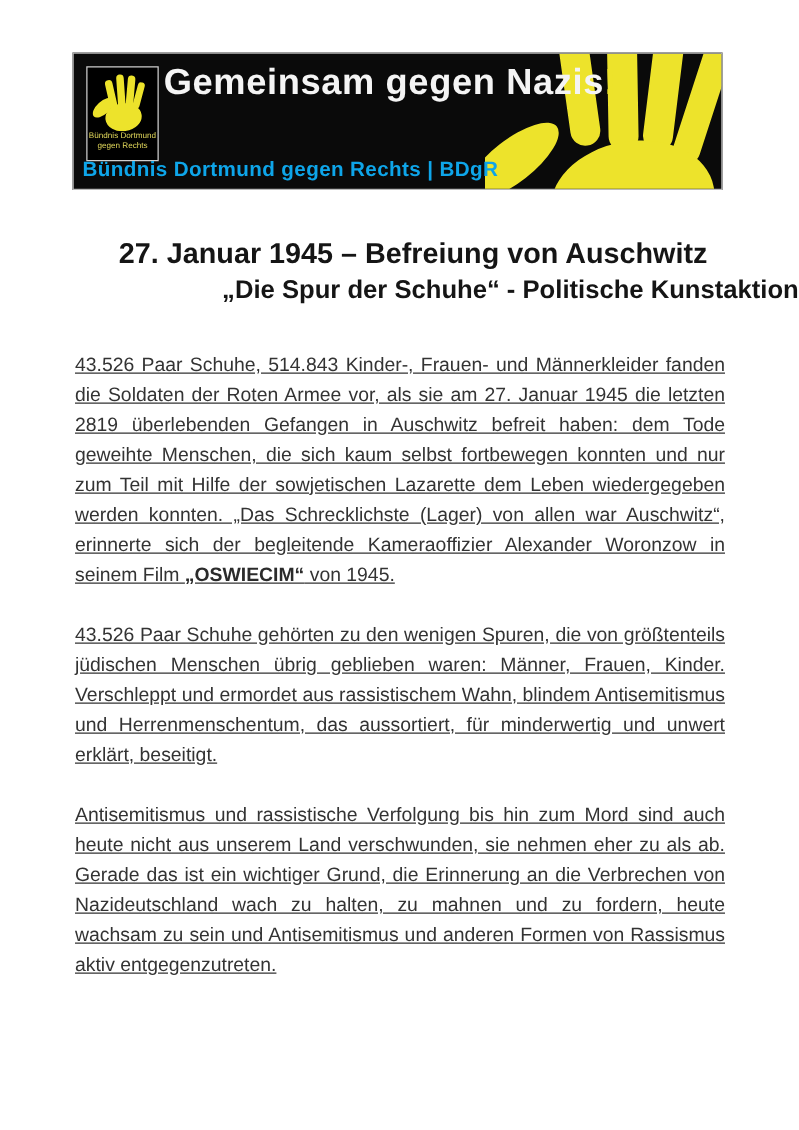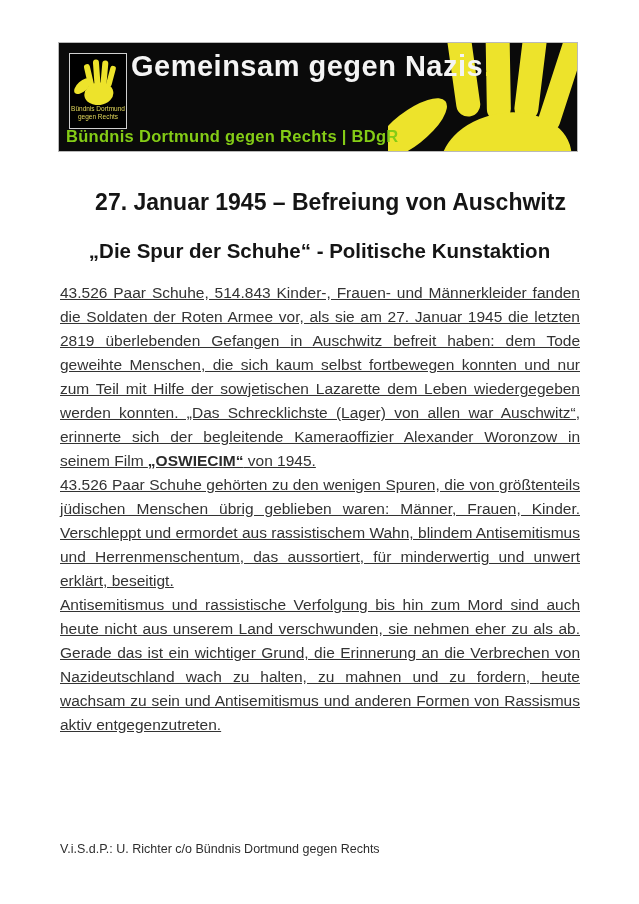--- a/index.html
+++ b/index.html
@@ -37,45 +37,45 @@
     text-align:center; width:100%;
   }
   .banner-title {
     position:absolute; left:72px; top:7px; z-index:3;
     font-size:29px; font-weight:bold; color:#f4f4f4;
     letter-spacing:0.5px; white-space:nowrap;
   }
   .banner-title .excl { color:#ede32b; }
   .banner-subtitle {
     position:absolute; left:7px; bottom:5px; z-index:3;
-    font-size:16.5px; font-weight:bold; color:#84cc16;
+    font-size:16.5px; font-weight:bold; color:#0ea5e9;
     letter-spacing:0.3px; white-space:nowrap;
   }
   
   .headline {
     margin:188px 40px 0 40px;
     text-align:center;
     font-size:23px; font-weight:bold; color:#151515;
     line-height:28px;
   }
   .headline { position:absolute; left:0; right:0; margin:0; top:188px;padding-left:22px; }
   .subheadline {
-    position:absolute; left:0; right:0; top:238px;
-    text-align:center;
+    position:absolute; left:0; right:0; top:219px;
+    text-align:right;
     font-size:20.5px; font-weight:bold; color:#151515;
     line-height:25px;
   }
   
   .content {
     position:absolute; left:60px; right:59px; top:281px;
     font-size:15.5px; line-height:24px; color:#333333;
     text-align:justify;
     text-decoration:underline;
   }
-  .content p + p { }
+  .content p + p { margin-top:24px; }
   .content b { color:#2b2b2b; }
   
   .imprint {
     position:absolute; left:60px; top:842px;
     font-size:12.5px; color:#2e2e2e;
   }
 </style>
 </head>
 <body>
 
@@ -118,15 +118,14 @@
 
   <h1 class="headline">27. Januar 1945 – Befreiung von Auschwitz</h1>
   <h2 class="subheadline">„Die Spur der Schuhe“ - Politische Kunstaktion</h2>
 
   <div class="content">
     <p><span>43.526 Paar Schuhe, 514.843 Kinder-, Frauen- und Männerkleider fanden die Soldaten der Roten Armee vor, als sie am 27. Januar 1945 die letzten 2819 überlebenden Gefangen in Auschwitz befreit haben: dem Tode geweihte Menschen, die sich kaum selbst fortbewegen konnten und nur zum Teil mit Hilfe der sowjetischen Lazarette dem Leben wiedergegeben werden konnten. „Das Schrecklichste (Lager) von allen war Auschwitz“, erinnerte sich der begleitende Kameraoffizier Alexander Woronzow in seinem Film </span><b>„OSWIECIM“</b><span> von 1945.</span></p>
     <p>43.526 Paar Schuhe gehörten zu den wenigen Spuren, die von größtenteils jüdischen Menschen übrig geblieben waren: Männer, Frauen, Kinder. Verschleppt und ermordet aus rassistischem Wahn, blindem Antisemitismus und Herrenmenschentum, das aussortiert, für minderwertig und unwert erklärt, beseitigt.</p>
     <p>Antisemitismus und rassistische Verfolgung bis hin zum Mord sind auch heute nicht aus unserem Land verschwunden, sie nehmen eher zu als ab. Gerade das ist ein wichtiger Grund, die Erinnerung an die Verbrechen von Nazideutschland wach zu halten, zu mahnen und zu fordern, heute wachsam zu sein und Antisemitismus und anderen Formen von Rassismus aktiv entgegenzutreten.</p>
   </div>
 
-  <div class="imprint">V.i.S.d.P.: U. Richter c/o Bündnis Dortmund gegen Rechts</div>
 
 </div>
 
 </body></html>

